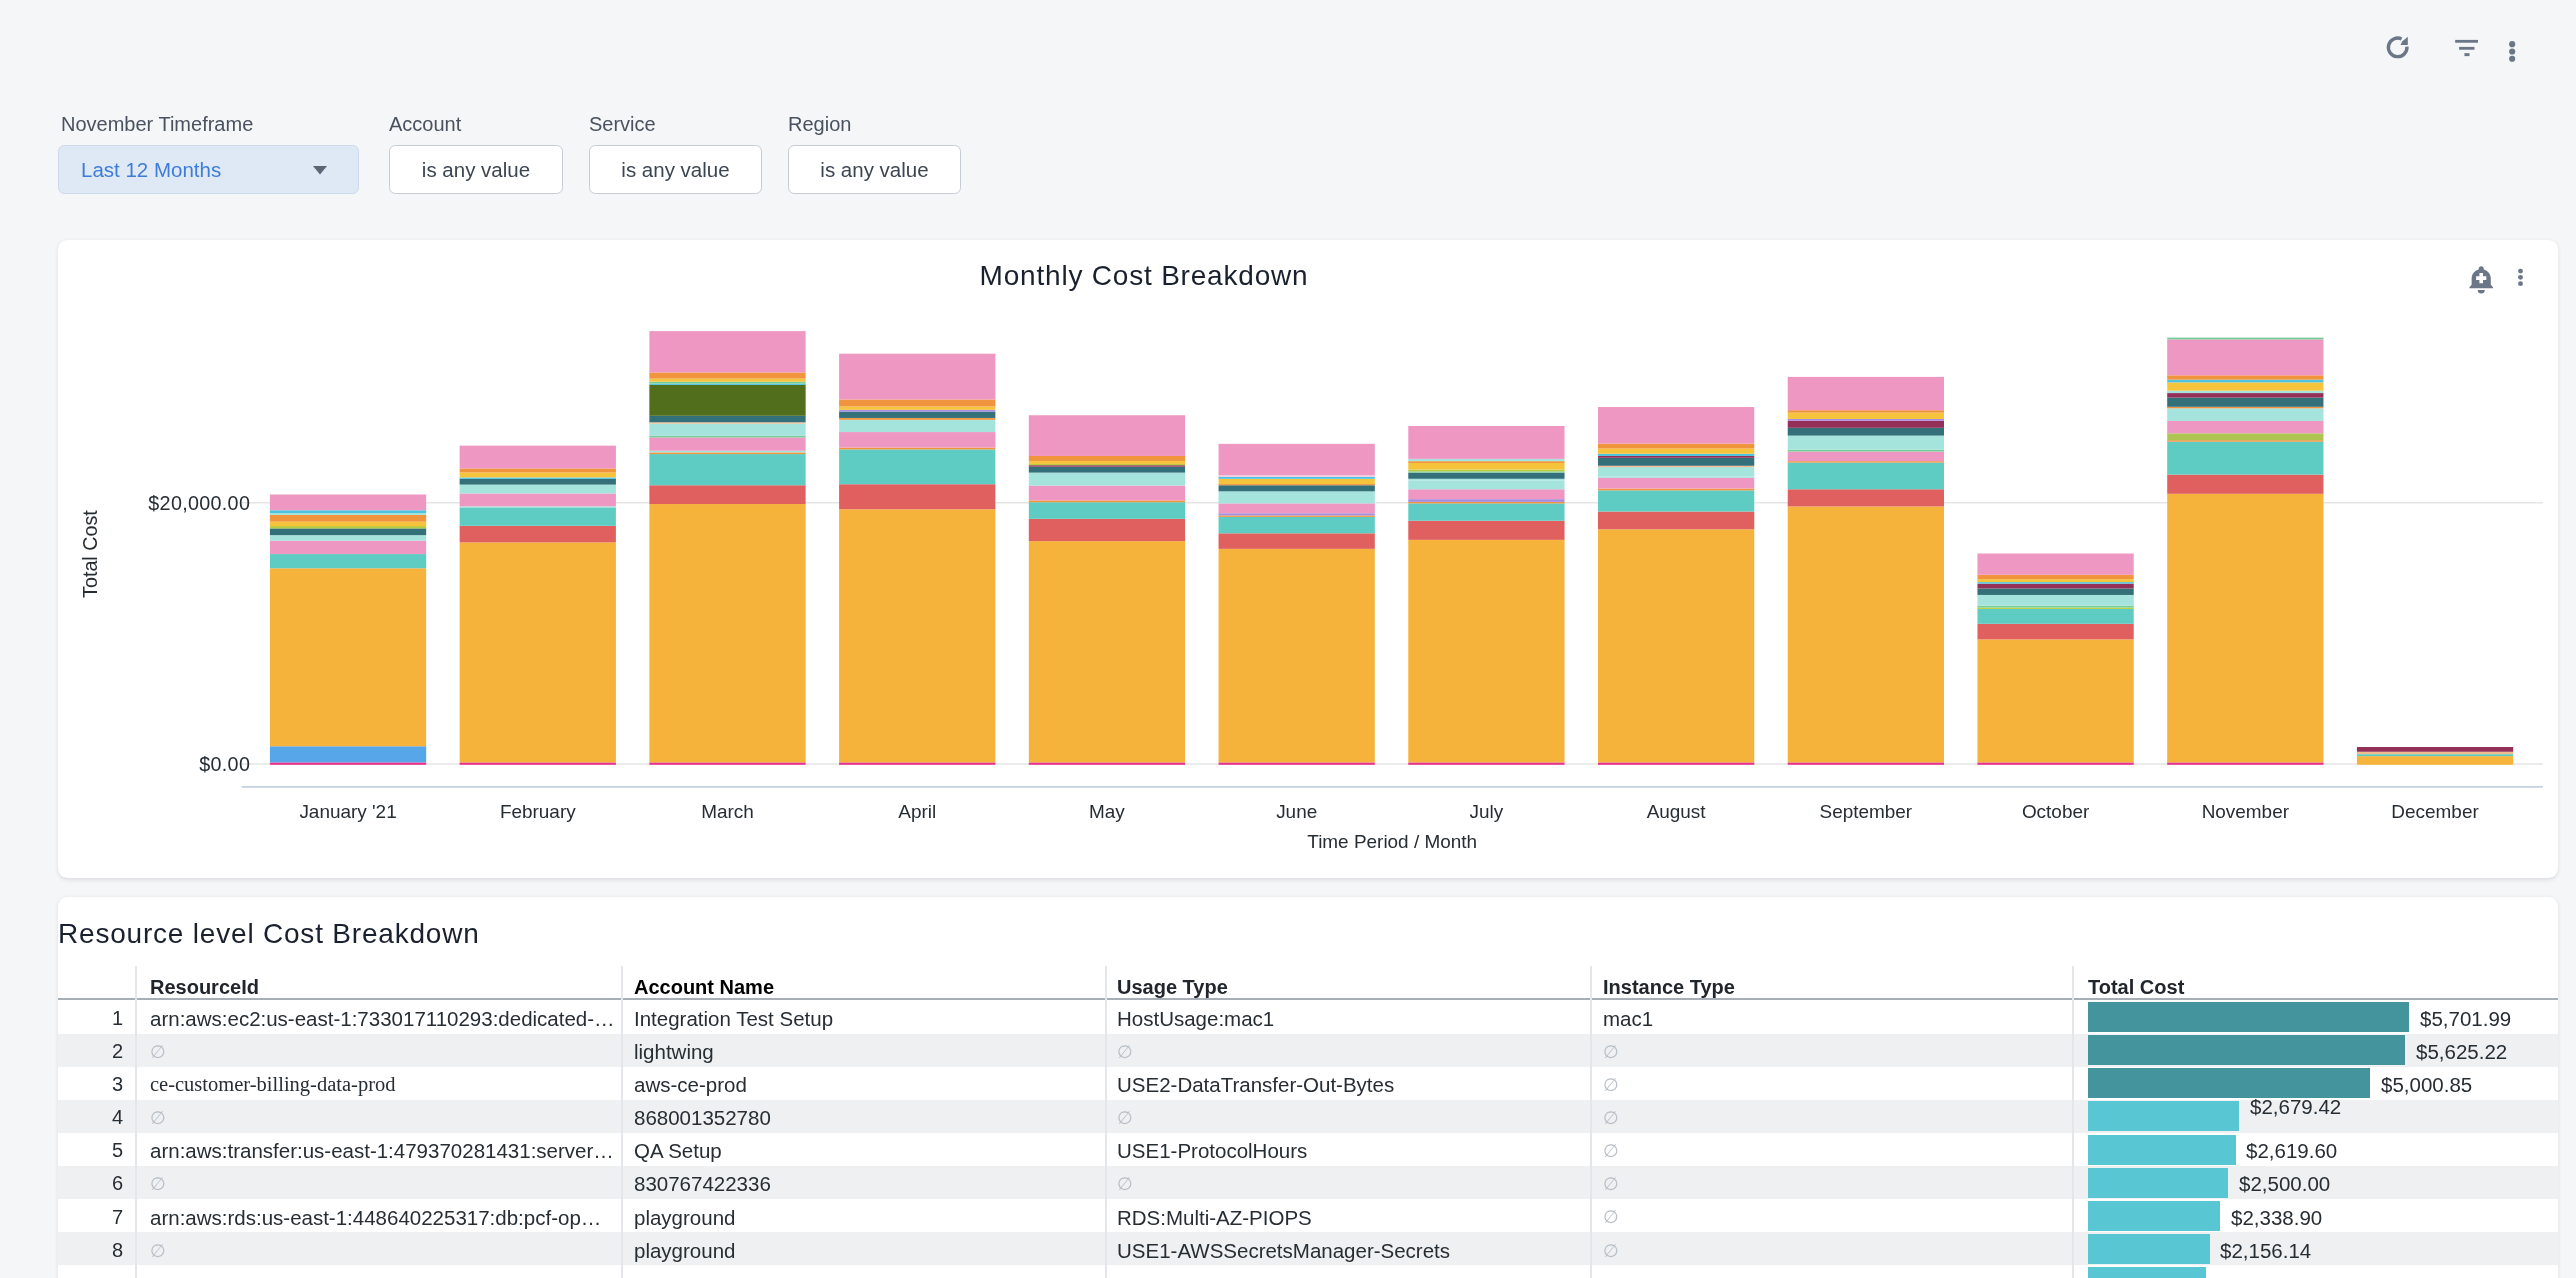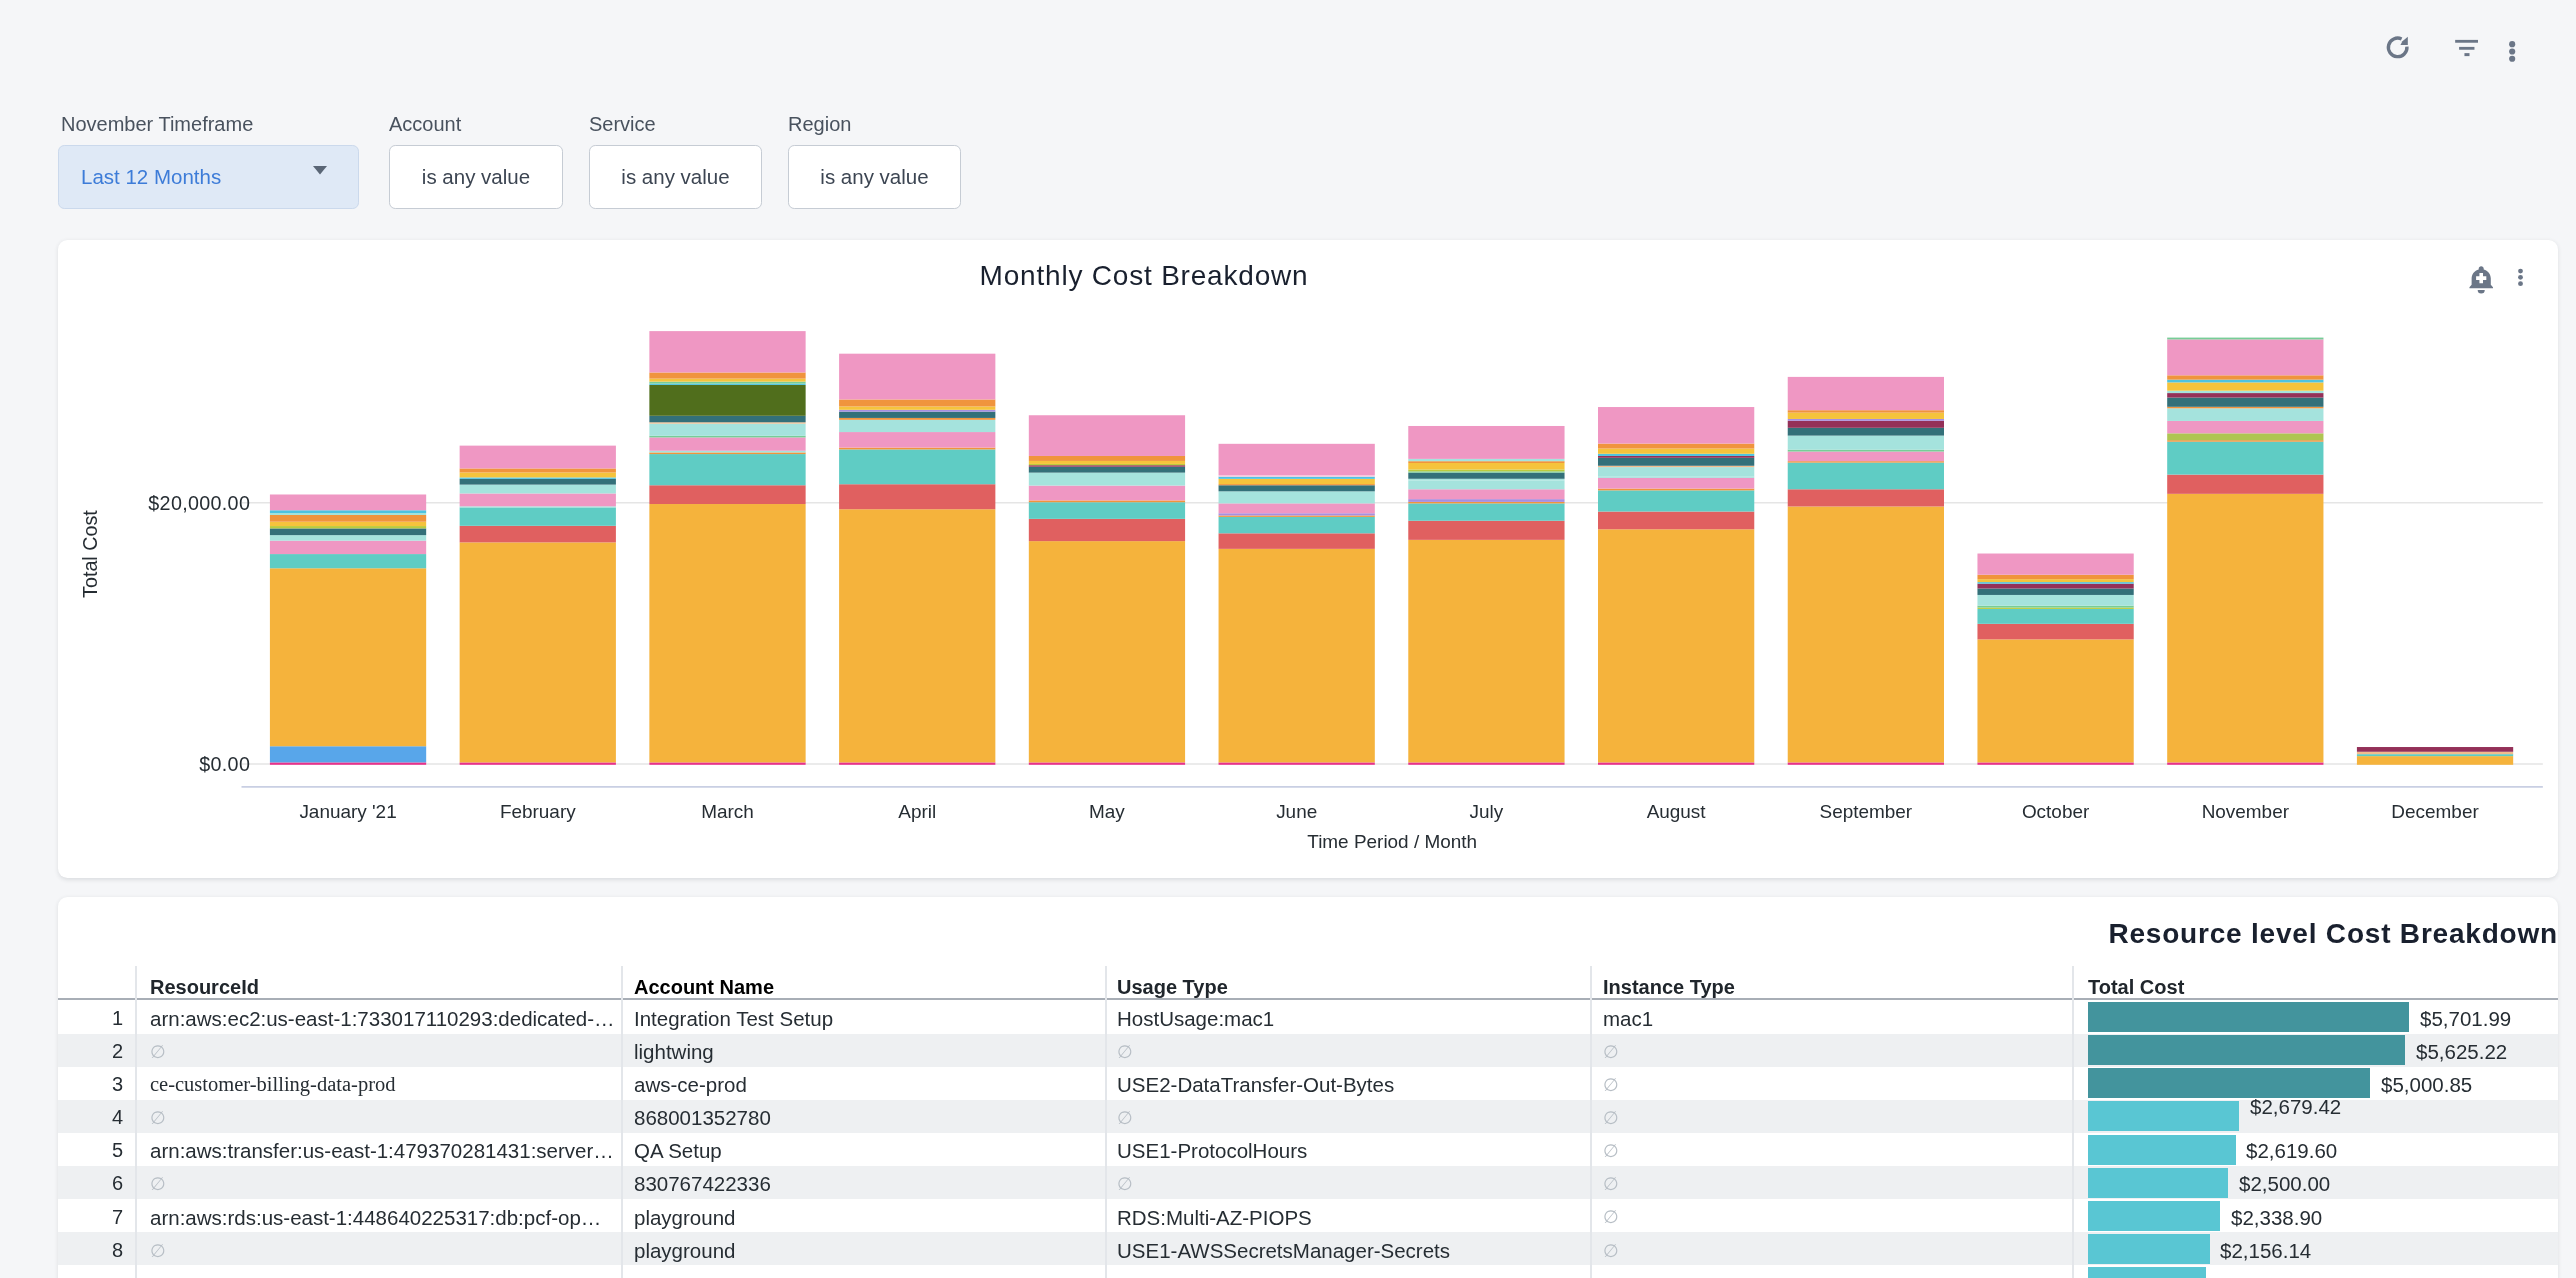--- a/index.html
+++ b/index.html
@@ -1,21 +1,21 @@
 <!DOCTYPE html>
 <html style="font-size:12.6px"><head>
 <meta charset="utf-8">
 <style>
   * { margin:0; padding:0; box-sizing:border-box; }
   html,body { width:2576px; height:1279px; background:#F5F6F8; font-family:"Liberation Sans",sans-serif; overflow:hidden; }
   .abs { position:absolute; }
   #page { position:relative; width:2576px; height:1279px; background:#F5F6F8; }
   .card { position:absolute; background:#fff; border-radius:9.5px; box-shadow:0 1.6px 4.7px rgba(40,50,60,0.12); }
   .flabel { position:absolute; font-size:20px; color:#49525E; }
-  .fbox { position:absolute; height:64px; border-radius:6.3px; font-size:20.5px; display:flex; align-items:center; }
+  .fbox { position:absolute; height:49px; border-radius:6.3px; font-size:20.5px; display:flex; align-items:center; }
   .vsep { position:absolute; width:1.6px; background:#E3E6EA; }
   .cell { position:absolute; font-size:20.5px; color:#262D33; white-space:nowrap; }
   .null { color:#B7BEC5; font-size:18px; }
   .rownum { position:absolute; font-size:20px; color:#262D33; text-align:right; width:47px; }
   .tbar { position:absolute; height:30px; }
   .tval { position:absolute; font-size:20.5px; color:#262D33; }
 </style>
 </head>
 <body>
 <div id="page">
@@ -247,21 +247,21 @@
 <text x="1883.4" y="1036" text-anchor="middle" font-size="24" fill="#262D33">July</text>
 <text x="2123.8" y="1036" text-anchor="middle" font-size="24" fill="#262D33">August</text>
 <text x="2364.2" y="1036" text-anchor="middle" font-size="24" fill="#262D33">September</text>
 <text x="2604.6" y="1036" text-anchor="middle" font-size="24" fill="#262D33">October</text>
 <text x="2845.0" y="1036" text-anchor="middle" font-size="24" fill="#262D33">November</text>
 <text x="3085.4" y="1036" text-anchor="middle" font-size="24" fill="#262D33">December</text>
     <text x="1764" y="1075" text-anchor="middle" font-size="24" fill="#262D33">Time Period / Month</text>
   </svg>
 
   <div class="card" style="left:58px; top:897px; width:2500px; height:410px;"></div>
-  <div class="abs" style="left:58px; top:918px; width:2500px; text-align:right; font-size:28px; color:#19202E; letter-spacing:0.8px;font-weight:bold;">Resource level Cost Breakdown</div>
+  <div class="abs" style="left:58px; top:918px; width:2500px; text-align:left; font-size:28px; color:#19202E; letter-spacing:0.8px;">Resource level Cost Breakdown</div>
 
   <div class="abs" style="left:58px; top:897px; width:2500px; height:382px; overflow:hidden; border-radius:9.5px;">
     <div class="abs" style="left:92px; top:79px; font-size:20px; font-weight:bold; color:#20262C;">ResourceId</div>
 <div class="abs" style="left:576px; top:79px; font-size:20px; font-weight:bold; color:#000000;">Account Name</div>
 <div class="abs" style="left:1059px; top:79px; font-size:20px; font-weight:bold; color:#20262C;">Usage Type</div>
 <div class="abs" style="left:1545px; top:79px; font-size:20px; font-weight:bold; color:#20262C;">Instance Type</div>
 <div class="abs" style="left:2030px; top:79px; font-size:20px; font-weight:bold; color:#20262C;">Total Cost</div>
 <div class="abs" style="left:0px; top:101px; width:2500px; height:2.4px; background:#A8AEB6;"></div>
 <div class="abs" style="left:0px; top:137px; width:2500px; height:33px; background:#EEF0F2;"></div>
 <div class="abs" style="left:0px; top:203px; width:2500px; height:33px; background:#EEF0F2;"></div>

